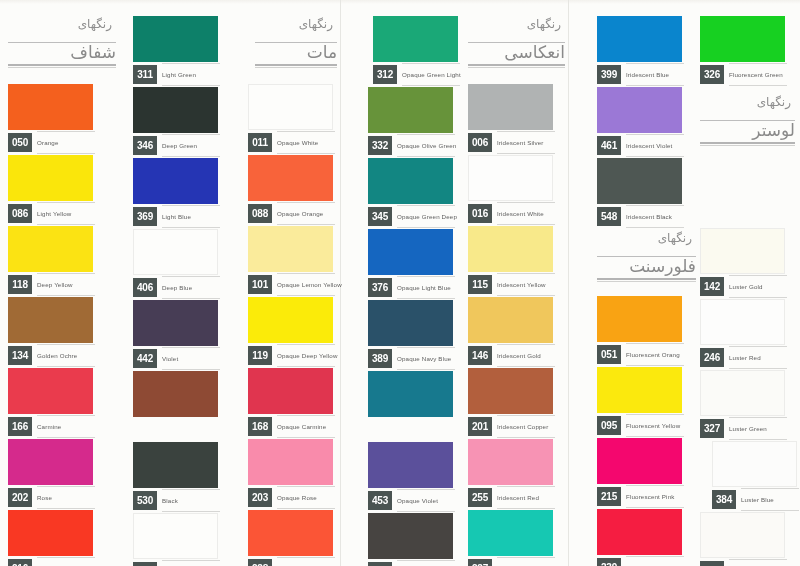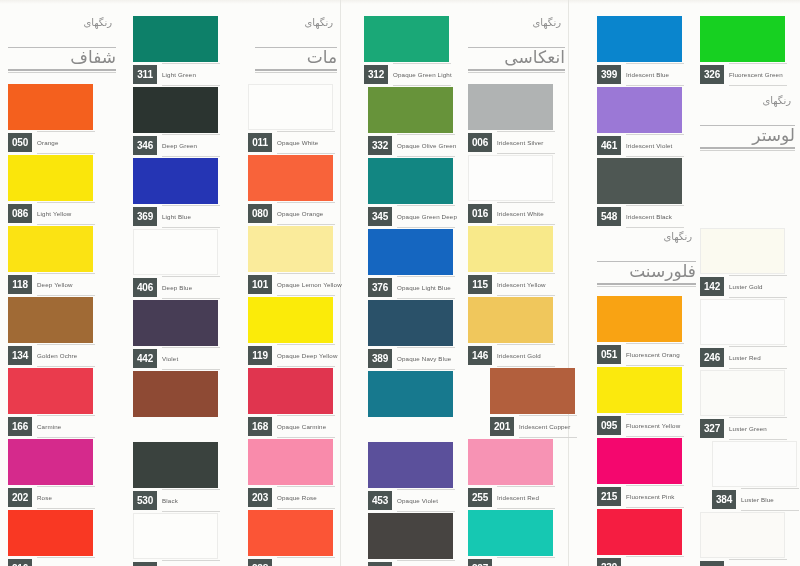--- a/index.html
+++ b/index.html
@@ -15,22 +15,22 @@
   
   .seam{position:absolute;top:0;bottom:0;width:1px;background:#e6e6e2;}
   .seam.s1{left:340px;box-shadow:2px 0 4px -2px rgba(0,0,0,.05);}
   .seam.s2{left:568px;box-shadow:2px 0 4px -2px rgba(0,0,0,.05);}
   .edge-top{position:absolute;left:0;right:0;top:0;height:4px;
             background:linear-gradient(#f2f1ed,#fcfcfa);}
 
   
   .sec-head{position:absolute;text-align:right;}
   .sec-head .small{
-    font-size:10px;color:#8e8e8e;letter-spacing:.5px;
-    direction:rtl;line-height:1;margin-bottom:19px;padding-right:4px;
+    font-size:12px;color:#8e8e8e;letter-spacing:.5px;
+    direction:rtl;line-height:1;margin-bottom:12px;padding-right:4px;
   }
   .sec-head .big{
     font-size:17px;color:#8a8a8a;direction:rtl;line-height:1.05;
     border-top:1px solid #bdbdbd;padding-top:1px;
   }
   .sec-head .rule{margin-top:2px;border-top:2px solid #b4b4b4;
                   border-bottom:1px solid #d2d2d0;height:1px;}
 
   
   .cell{position:absolute;width:85px;}
@@ -198,21 +198,21 @@
       <div class="cell" style="left: 248px; top: 84px;">
         <div class="chip pale" title="011 Opaque White" style="background: rgb(253, 253, 251);"></div>
         <div class="meta">
           <div class="num">011</div>
           <div class="lbl">Opaque White</div>
         </div>
       </div>
       <div class="cell" style="left: 248px; top: 155px;">
         <div class="chip" title="055 Opaque Orange" style="background: rgb(248, 99, 58);"></div>
         <div class="meta">
-          <div class="num">080</div>
+          <div class="num">088</div>
           <div class="lbl">Opaque Orange</div>
         </div>
       </div>
       <div class="cell" style="left: 248px; top: 226px;">
         <div class="chip" title="101 Opaque Lemon Yellow" style="background: rgb(250, 235, 155);"></div>
         <div class="meta">
           <div class="num">101</div>
           <div class="lbl">Opaque Lemon Yellow</div>
         </div>
       </div>
@@ -237,21 +237,21 @@
           <div class="lbl">Opaque Rose</div>
         </div>
       </div>
       <div class="cell" style="left: 248px; top: 510px;">
         <div class="chip" title="238 Opaque Red" style="background: rgb(251, 85, 54);"></div>
         <div class="meta">
           <div class="num">238</div>
           <div class="lbl">Opaque Red</div>
         </div>
       </div>
-      <div class="cell" style="left: 364px; top: 16px;">
+      <div class="cell" style="left: 373px; top: 16px;">
         <div class="chip" title="312 Opaque Green Light" style="background: rgb(26, 168, 119);"></div>
         <div class="meta">
           <div class="num">312</div>
           <div class="lbl">Opaque Green Light</div>
         </div>
       </div>
       <div class="cell" style="left: 368px; top: 87px;">
         <div class="chip" title="332 Opaque Olive Green" style="background: rgb(103, 147, 58);"></div>
         <div class="meta">
           <div class="num">332</div>
@@ -317,21 +317,21 @@
           <div class="lbl">Iridescent Yellow</div>
         </div>
       </div>
       <div class="cell" style="left: 468px; top: 297px;">
         <div class="chip" title="146 Iridescent Gold" style="background: rgb(240, 199, 92);"></div>
         <div class="meta">
           <div class="num">146</div>
           <div class="lbl">Iridescent Gold</div>
         </div>
       </div>
-      <div class="cell" style="left: 468px; top: 368px; margin-left: 22px;">
+      <div class="cell" style="left: 468px; top: 368px;">
         <div class="chip" title="201 Iridescent Copper" style="background: rgb(178, 95, 61);"></div>
         <div class="meta">
           <div class="num">201</div>
           <div class="lbl">Iridescent Copper</div>
         </div>
       </div>
       <div class="cell" style="left: 468px; top: 439px;">
         <div class="chip" title="255 Iridescent Red" style="background: rgb(247, 147, 180);"></div>
         <div class="meta">
           <div class="num">255</div>

